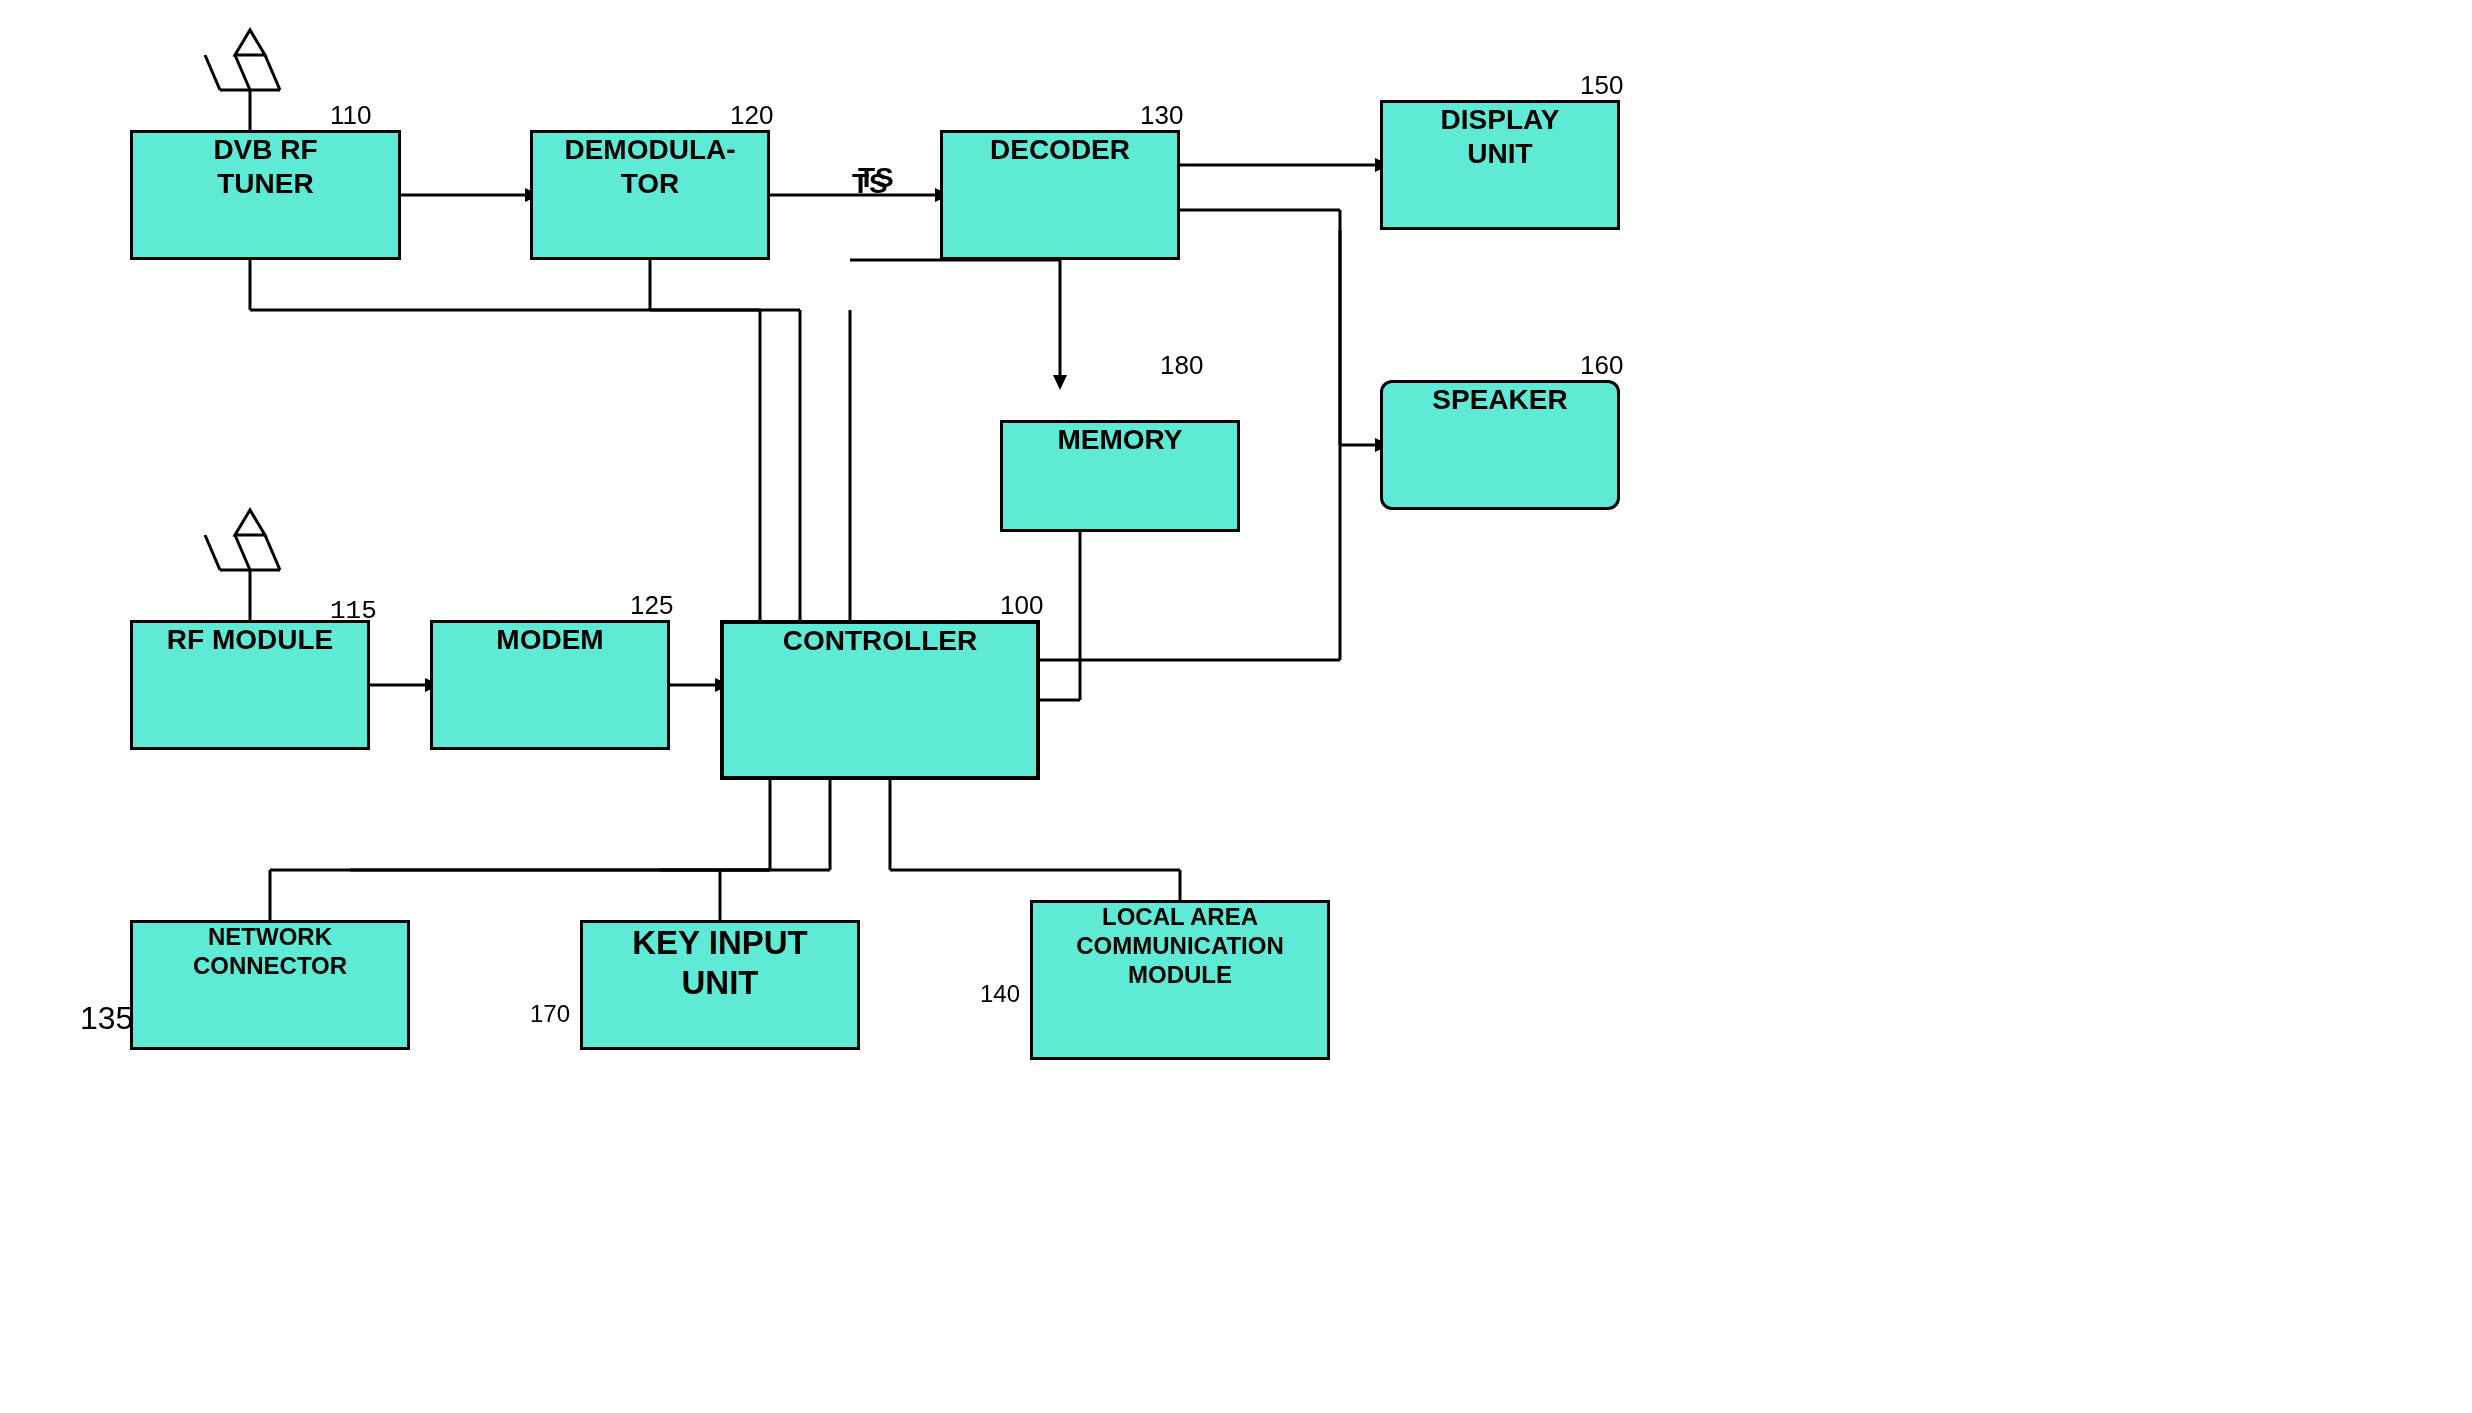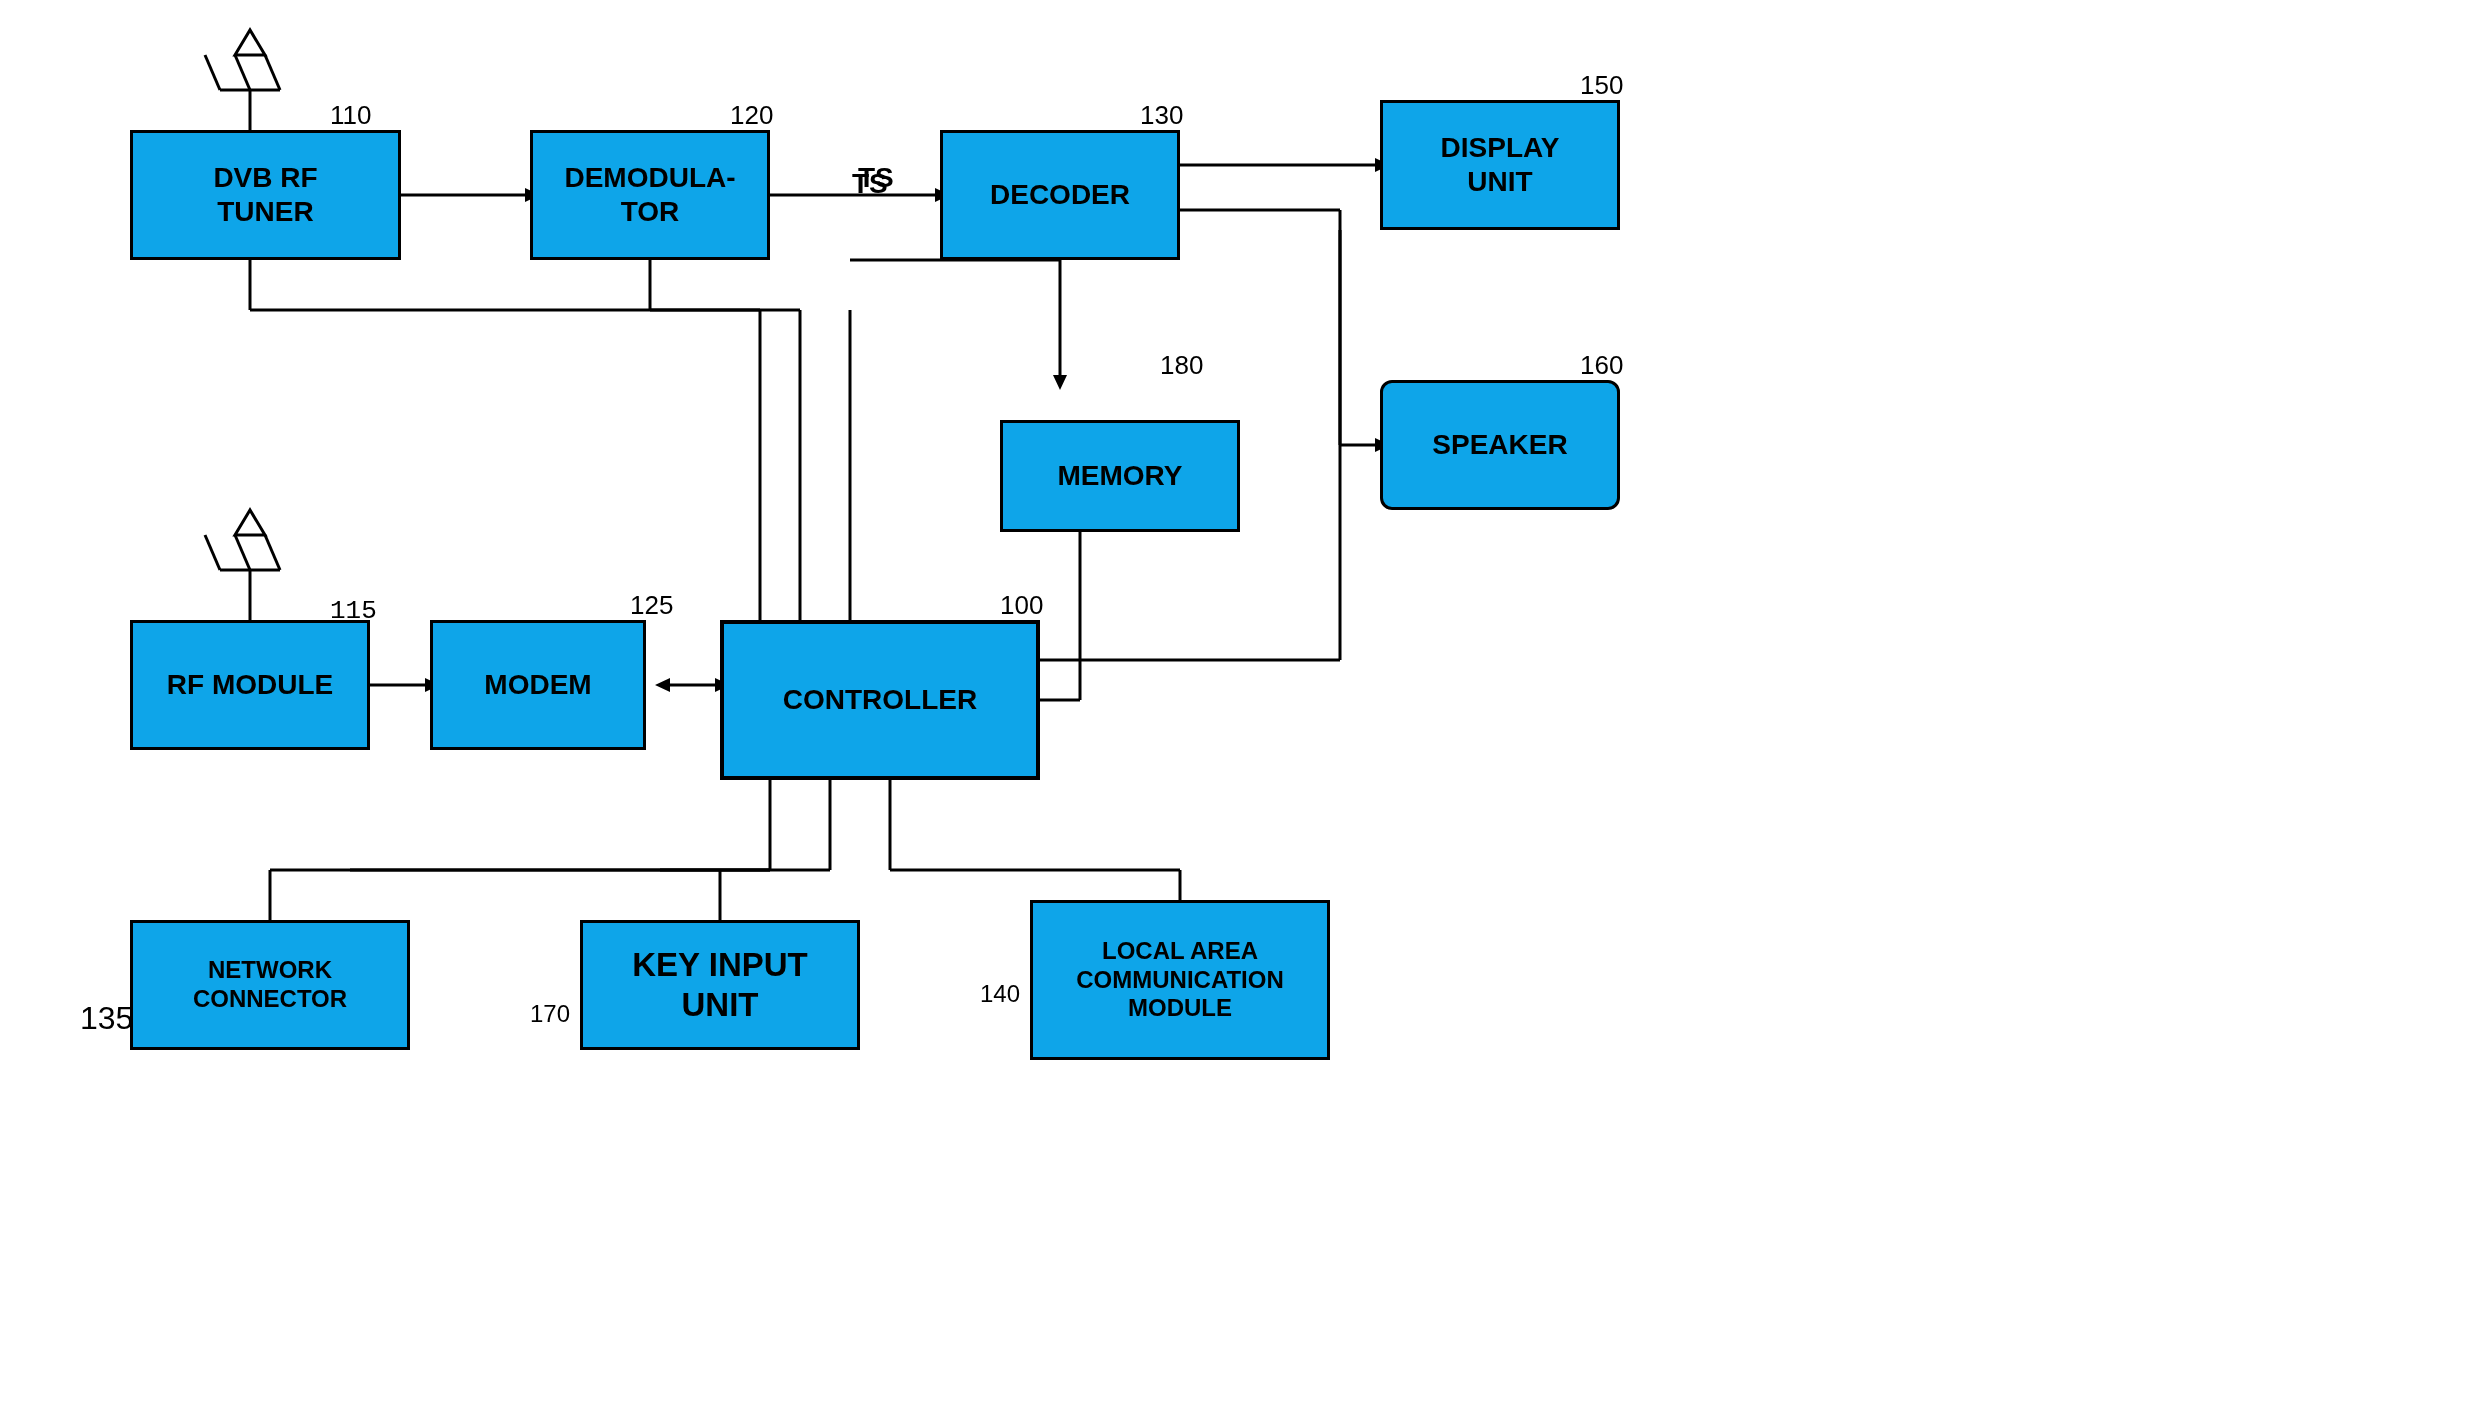--- a/index.html
+++ b/index.html
@@ -12,23 +12,22 @@
     }
     .diagram-container {
       position: relative;
       width: 2472px;
       height: 1413px;
       background: #ffffff;
     }
     .block {
       position: absolute;
       border: 3px solid #000;
-      background: #0ea5e9;
+      background: #5eead4;
       display: flex;
-      align-items: center;
       justify-content: center;
       text-align: center;
       font-size: 28px;
       font-weight: bold;
       font-family: Arial, sans-serif;
       line-height: 1.2;
     }
     .block-label {
       position: absolute;
       font-size: 26px;
@@ -168,21 +167,21 @@
   <div class="block" style="left:720px;top:620px;width:320px;height:160px;border-width:4px;">
     <span>CONTROLLER</span>
   </div>
   <div class="block-label" style="left:1000px;top:590px;text-align:center;">100</div>
 
   <div class="block" style="left:130px;top:620px;width:240px;height:130px;">
     <span>RF MODULE</span>
   </div>
   <div class="block-label" style="left:330px;top:596px;font-family:Liberation Mono, monospace;">115</div>
 
-  <div class="block" style="left:430px;top:620px;width:216px;height:130px;">
+  <div class="block" style="left:430px;top:620px;width:240px;height:130px;">
     <span>MODEM</span>
   </div>
   <div class="block-label" style="left:630px;top:590px;">125</div>
 
   <div class="block" style="left:130px;top:920px;width:280px;height:130px;font-size:24px;">
     <span>NETWORK<br>CONNECTOR</span>
   </div>
   <div class="block-label" style="left:80px;top:1000px;font-size:32px;">135</div>
 
   <div class="block" style="left:580px;top:920px;width:280px;height:130px;font-size:33px;">

